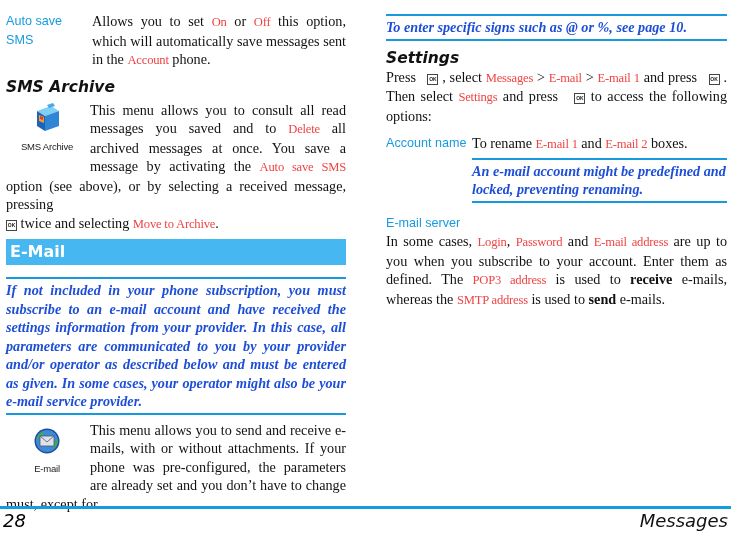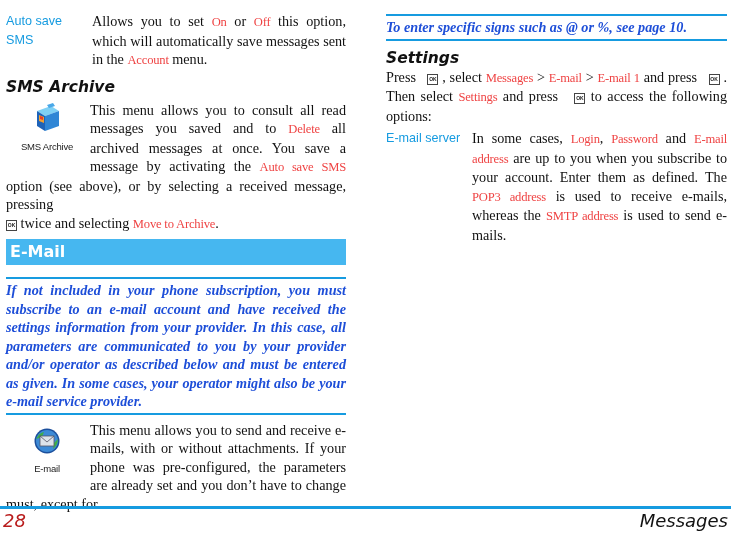--- a/index.html
+++ b/index.html
@@ -13,32 +13,32 @@
   .def-row { display: flex; }
   .def-term { width: 86px; flex-shrink: 0; color: #169be0; font-family: "Liberation Sans", sans-serif; font-size: 12.6px; line-height: 18.5px; }
   .def-body { flex: 1; }
   h3.sec { font-family: "DejaVu Sans", sans-serif; font-style: italic; font-weight: bold; font-size: 15.5px; line-height: 20px; color: #111; }
   .icon-block { float: left; width: 82px; height: 62px; text-align: center; margin-right: 2px; }
   .icon-cap { font-family: "Liberation Sans", sans-serif; font-size: 9.5px; color: #222; display: block; margin-top: 1px; letter-spacing: -0.2px; }
   .okkey { display: inline-block; width: 11px; height: 11px; border: 1px solid #444; font-family: "Liberation Sans", sans-serif; font-size: 5px; line-height: 9px; text-align: center; vertical-align: 1px; color: #222; font-weight: bold; }
   .banner { background: #46b7f0; color: #fff; font-family: "DejaVu Sans", sans-serif; font-weight: bold; font-size: 16px; height: 26px; line-height: 26px; padding-left: 4px; }
   .note { border-top: 2px solid #169be0; border-bottom: 2px solid #169be0; color: #1d4ed8; font-style: italic; font-weight: bold; font-family: "Liberation Serif", serif; padding: 2px 0; }
   .footer-rule { position: absolute; left: 0; top: 506px; width: 731px; height: 3px; background: #169be0; }
-  .footer-num { position: absolute; left: 3px; top: 510px; font-family: "DejaVu Sans", sans-serif; font-style: italic; font-size: 18px; line-height: 22px; color: #b91c1c; }
+  .footer-num { position: absolute; left: 3px; top: 510px; font-family: "DejaVu Sans", sans-serif; font-style: italic; font-size: 18px; line-height: 22px; color: #000000; }
   .footer-title { position: absolute; right: 3px; top: 510px; font-family: "DejaVu Sans", sans-serif; font-style: italic; font-size: 18px; line-height: 22px; color: #111; }
-  b { font-weight: normal; }
+  b { font-weight: bold; }
 </style>
 </head>
 <body>
 
 <div class="col col-left">
 
   <div class="def-row" style="margin-top:4px;">
     <div class="def-term">Auto save SMS</div>
-    <div class="def-body justify"><span>Allows you to set </span><span class="blue">On</span><span> or </span><span class="blue">Off</span><span> this option, which will automatically save messages sent in the </span><span class="blue">Account</span><span> menu.</span></div>
+    <div class="def-body justify"><span>Allows you to set </span><span class="blue">On</span><span> or </span><span class="blue">Off</span><span> this option, which will automatically save messages sent in the </span><span class="blue">Account</span><span> phone.</span></div>
   </div>
 
   <h3 class="sec" style="margin-top:7px;">SMS Archive</h3>
 
   <div style="margin-top:4px;" class="justify">
     <div class="icon-block">
       <svg width="28" height="30" viewBox="0 0 28 30" style="margin-top:2px;">
         <polygon points="4,8 18,3 26,8 12,13" fill="#7fd0f5"></polygon>
         <polygon points="4,8 12,13 12,28 4,23" fill="#1e63b8"></polygon>
         <polygon points="12,13 26,8 26,23 12,28" fill="#2f86d6"></polygon>
@@ -73,22 +73,29 @@
 
 <div class="col col-right">
 
 
   <div class="note" style="margin-top:6px;">To enter specific signs such as @ or %, see page 10.</div>
 
   <h3 class="sec" style="margin-top:7px;">Settings</h3>
 
   <div class="justify"><span>Press </span>&nbsp;&nbsp;<span class="okkey">OK</span><span> , select </span><span class="blue">Messages</span><span> &gt; </span><span class="blue">E-mail</span><span> &gt; </span><span class="blue">E-mail 1</span><span> and press </span>&nbsp;&nbsp;<span class="okkey">OK</span><span> . Then select </span><span class="blue">Settings</span><span> and press </span>&nbsp;&nbsp;<span class="okkey">OK</span><span> to access the following options:</span></div>
 
+  <div class="def-row" style="margin-top:9px;">
+    <div class="def-term">Account name</div>
+    <div class="def-body">
+      <div><span>To rename </span><span class="blue">E-mail 1</span><span> and </span><span class="blue">E-mail 2</span><span> boxes.</span></div>
+      <div class="note" style="margin-top:4px;">An e-mail account might be predefined and locked, preventing renaming.</div>
+    </div>
+  </div>
 
-  <div class="def-row" style="margin-top:4px;">
+  <div class="def-row" style="margin-top:11px;flex-direction:column;">
     <div class="def-term">E-mail server</div>
     <div class="def-body justify">
       <div><span>In some cases, </span><span class="blue">Login</span><span>, </span><span class="blue">Password</span><span> and </span><span class="blue">E-mail address</span><span> are up to you when you subscribe to your account. Enter them as defined. The </span><span class="blue">POP3 address</span><span> is used to </span><b>receive</b><span> e-mails, whereas the </span><span class="blue">SMTP address</span><span> is used to </span><b>send</b><span> e-mails.</span></div>
     </div>
   </div>
 
 </div>
 
 <div class="footer-rule"></div>
 <div class="footer-num">28</div>

